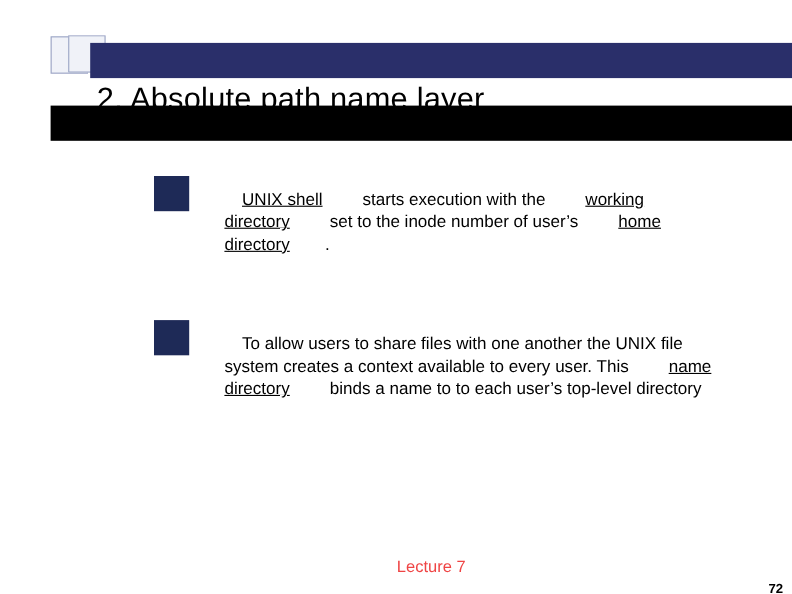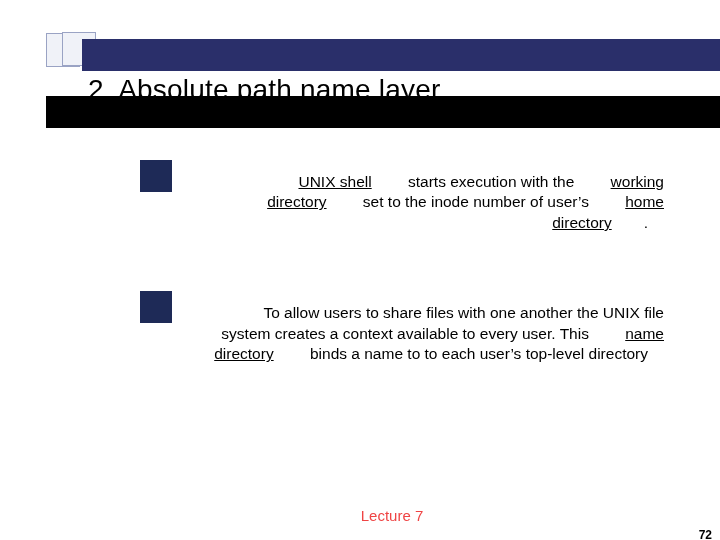--- a/index.html
+++ b/index.html
@@ -13,21 +13,21 @@
   .topbar .sq2 { left: 30px; top: 0px; }
   .topbar .rule { position: absolute; left: 50px; right: 0; top: 7px; height: 3px; background: #2a2f6a; }
 
   .title { position: absolute; left: 40px; top: 26px; font-size: 28px; font-weight: normal; letter-spacing: 0.2px; }
   .title-underline { position: absolute; left: 14px; right: 14px; top: 64px; height: 1px; background: #000; }
 
   .body { position: absolute; left: 60px; right: 40px; top: 92px; font-size: 15.5px; line-height: 1.32; }
   .item { display: flex; margin-bottom: 6px; }
   .bullet { flex: 0 0 28px; padding-top: 4px; }
   .bullet .box { width: 8px; height: 8px; background: #1e2a57; }
-  .text { flex: 1; text-align: right; }
+  .text { flex: 1; }
   .u { text-decoration: underline; }
 
   .footer-center { position: absolute; left: 0; width: 720px; bottom: 32px; text-align: center; font-size: 15px; color: #ef4444; }
   .footer-right  { position: absolute; right: 24px; bottom: 14px; font-size: 12px; font-weight: bold; color: #000; }
 </style>
 </head>
 <body>
 
 <div class="slide">
 

